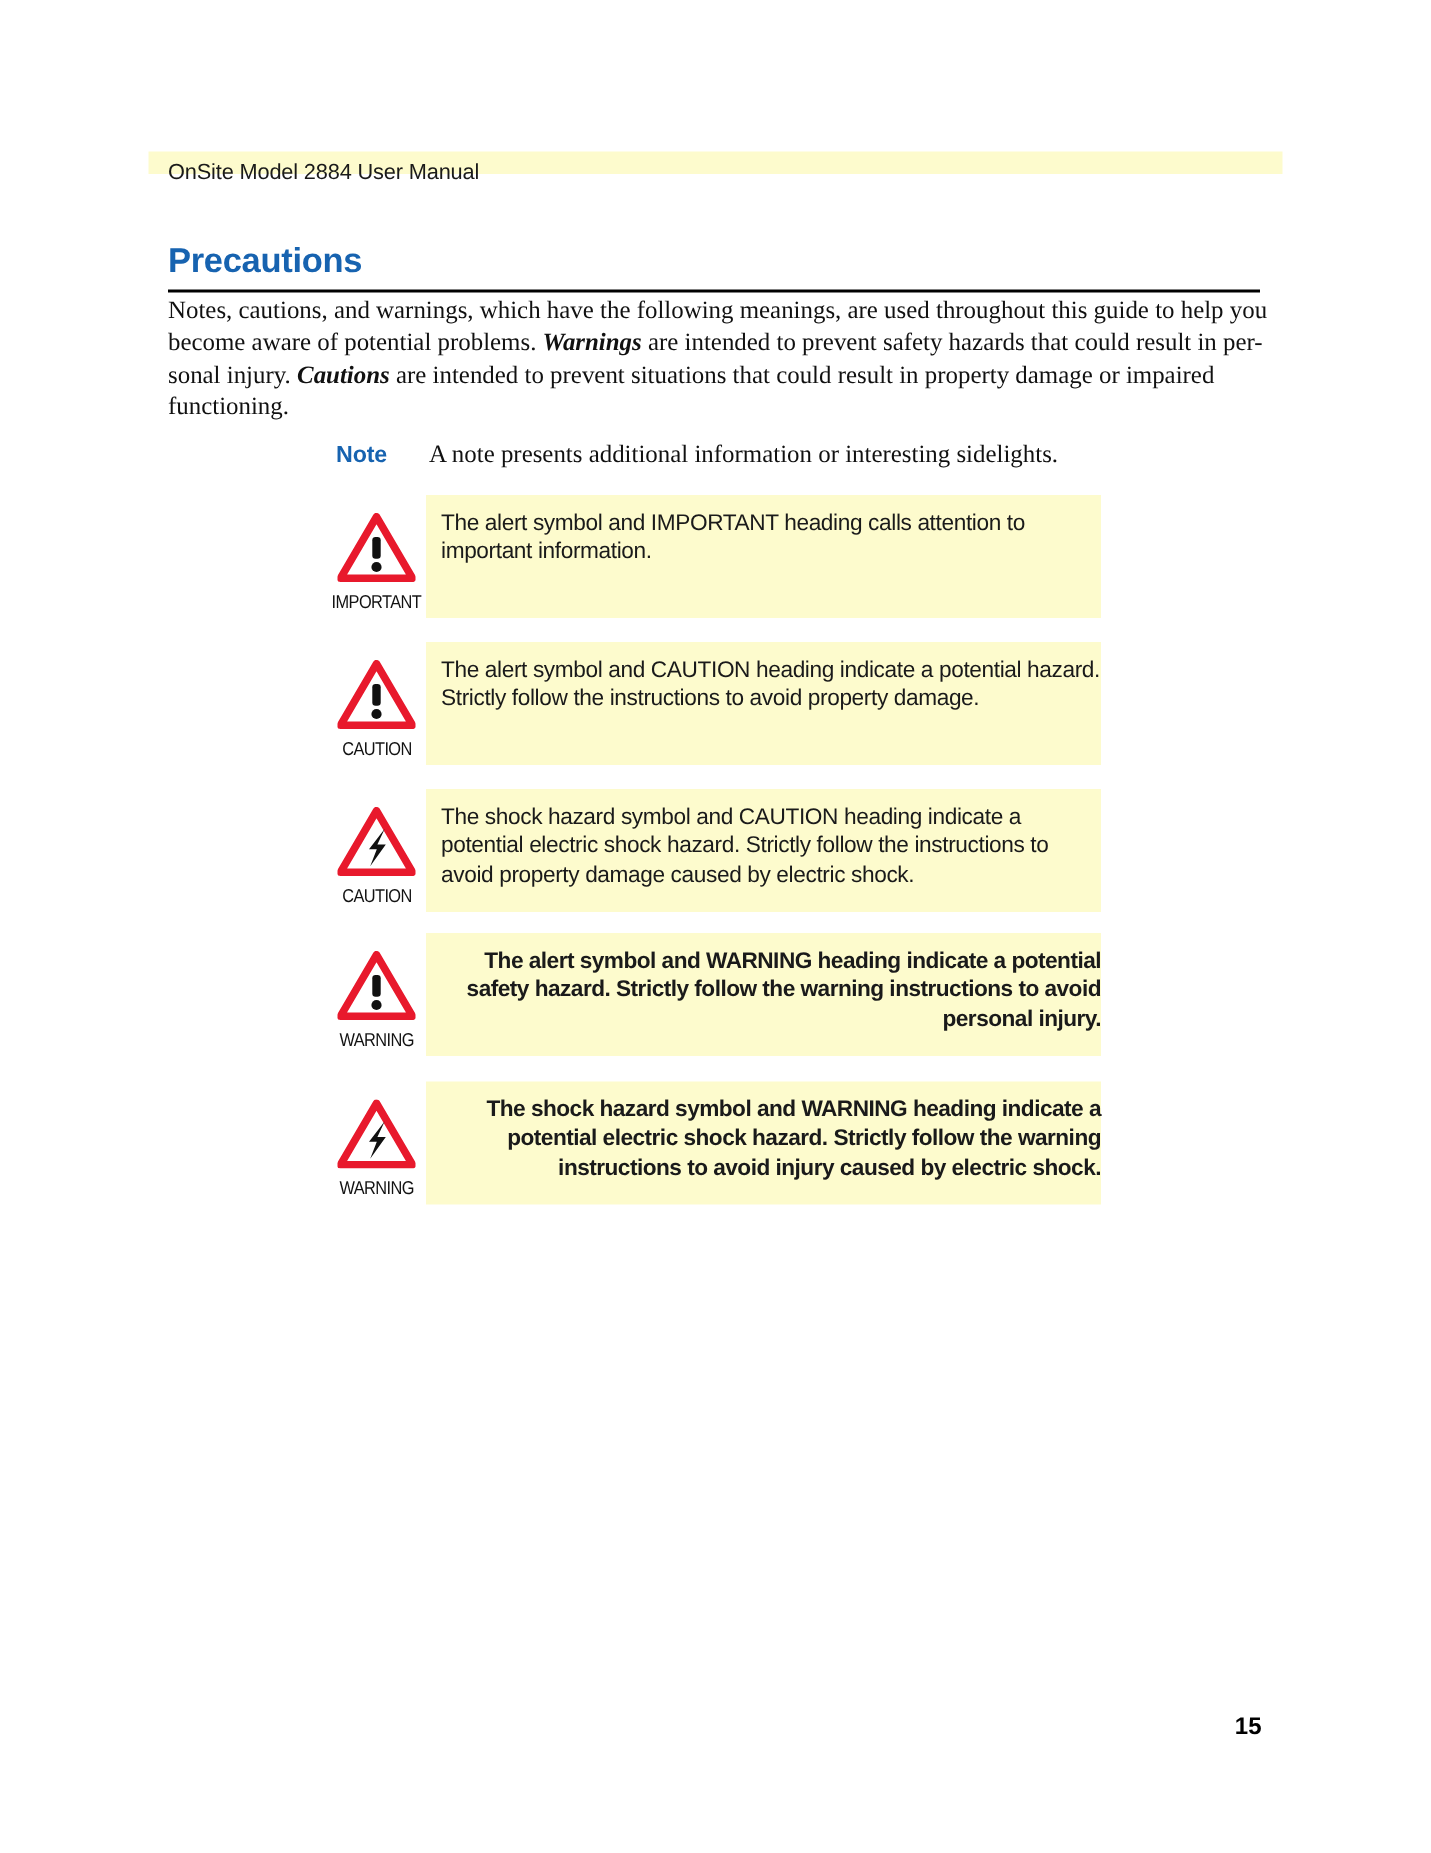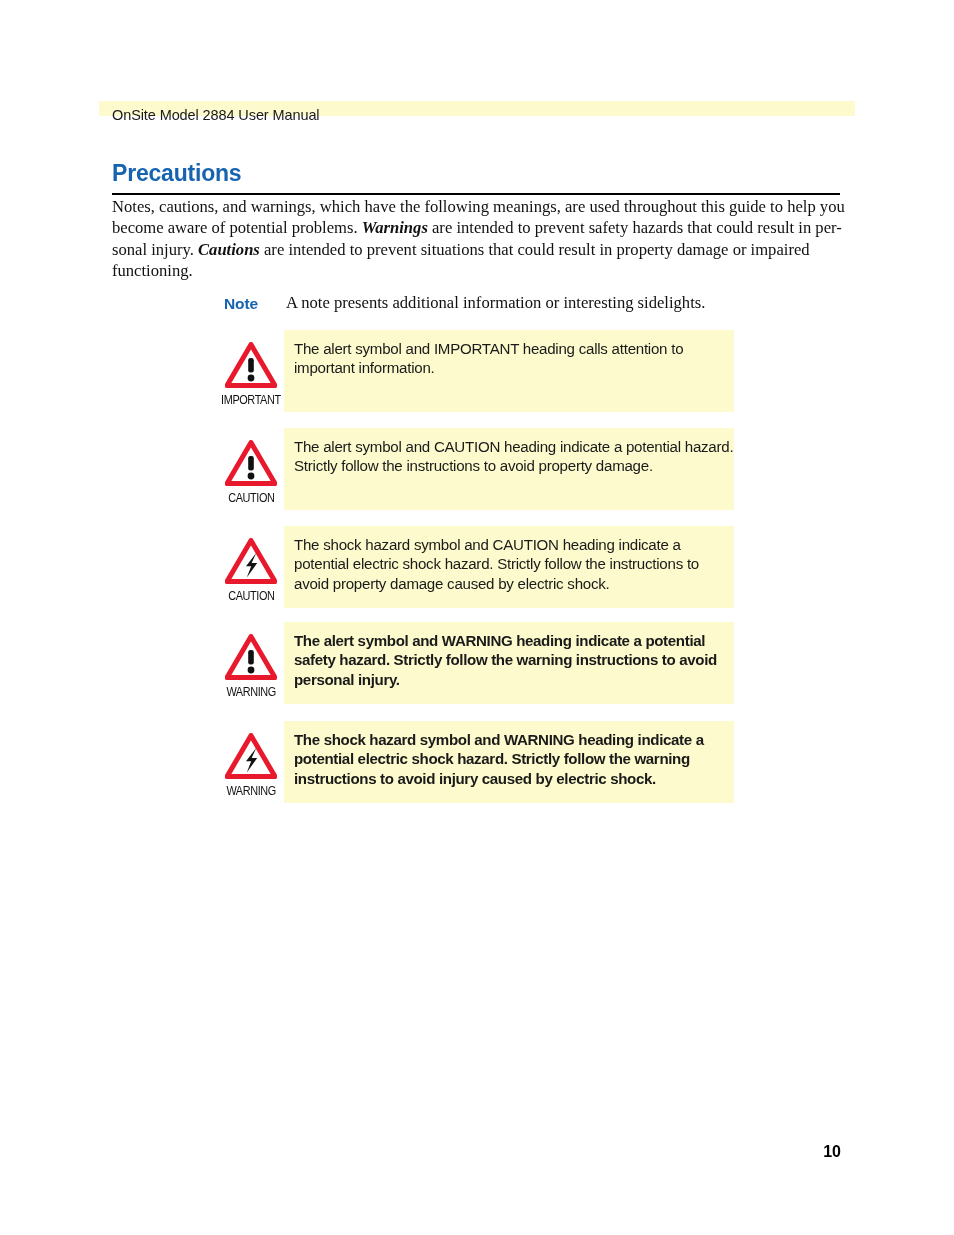--- a/index.html
+++ b/index.html
@@ -135,20 +135,21 @@
   .alert-text {
     font-family: "Liberation Sans", sans-serif;
     font-size: 15.1px;
     line-height: 19.4px;
     color: #1a1a1a;
     letter-spacing: -0.25px;
   }
   .alert-text.bold {
     font-weight: bold;
     letter-spacing: -0.35px;
+    text-align: right;
   }
 
   
   .page-number {
     position: absolute;
     left: 0;
     top: 1143px;
     width: 841px;
     text-align: right;
     font-family: "Liberation Sans", sans-serif;
@@ -235,13 +236,13 @@
             <path d="M31.5 14.5 L21.0 28.2 L26.2 28.2 L21.8 39.5 L32.2 25.0 L26.6 25.0 Z" fill="#111111"></path>
           </svg></span>
         <div class="alert-symbol-label">WARNING</div>
       </div>
       <div class="alert-body">
         <div class="alert-text bold">The shock hazard symbol and WARNING heading indicate a potential electric shock hazard. Strictly follow the warning instructions to avoid injury caused by electric shock.</div>
       </div>
     </div>
   </div>
 
-<div class="page-number">10</div>
+<div class="page-number">15</div>
 
 </body></html>

